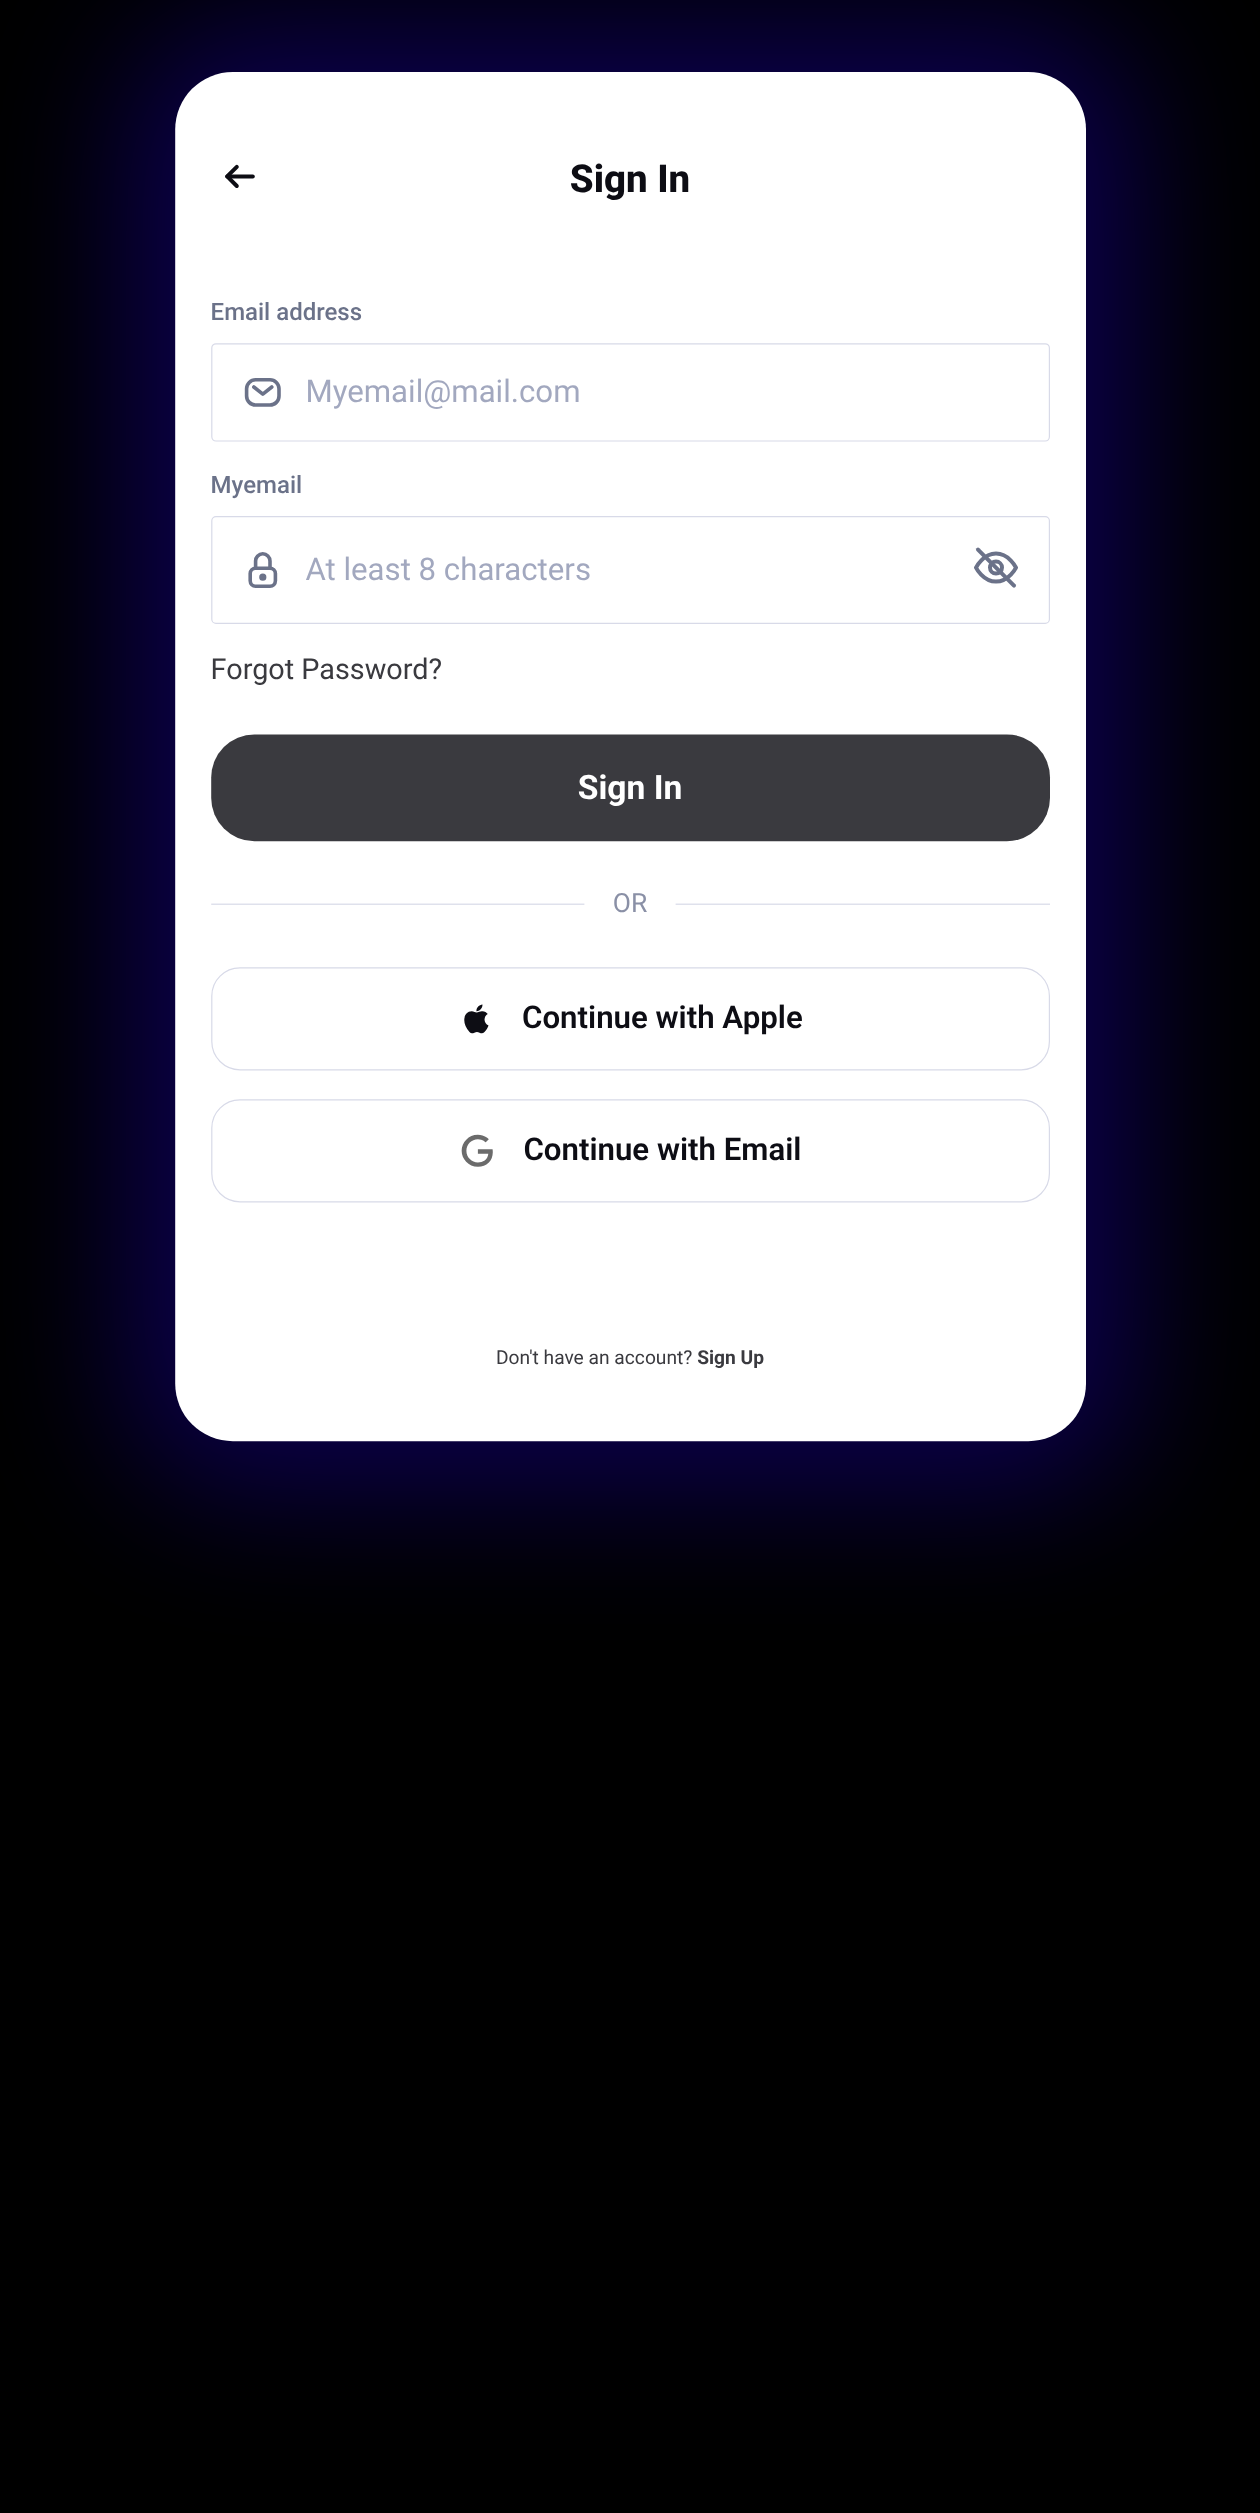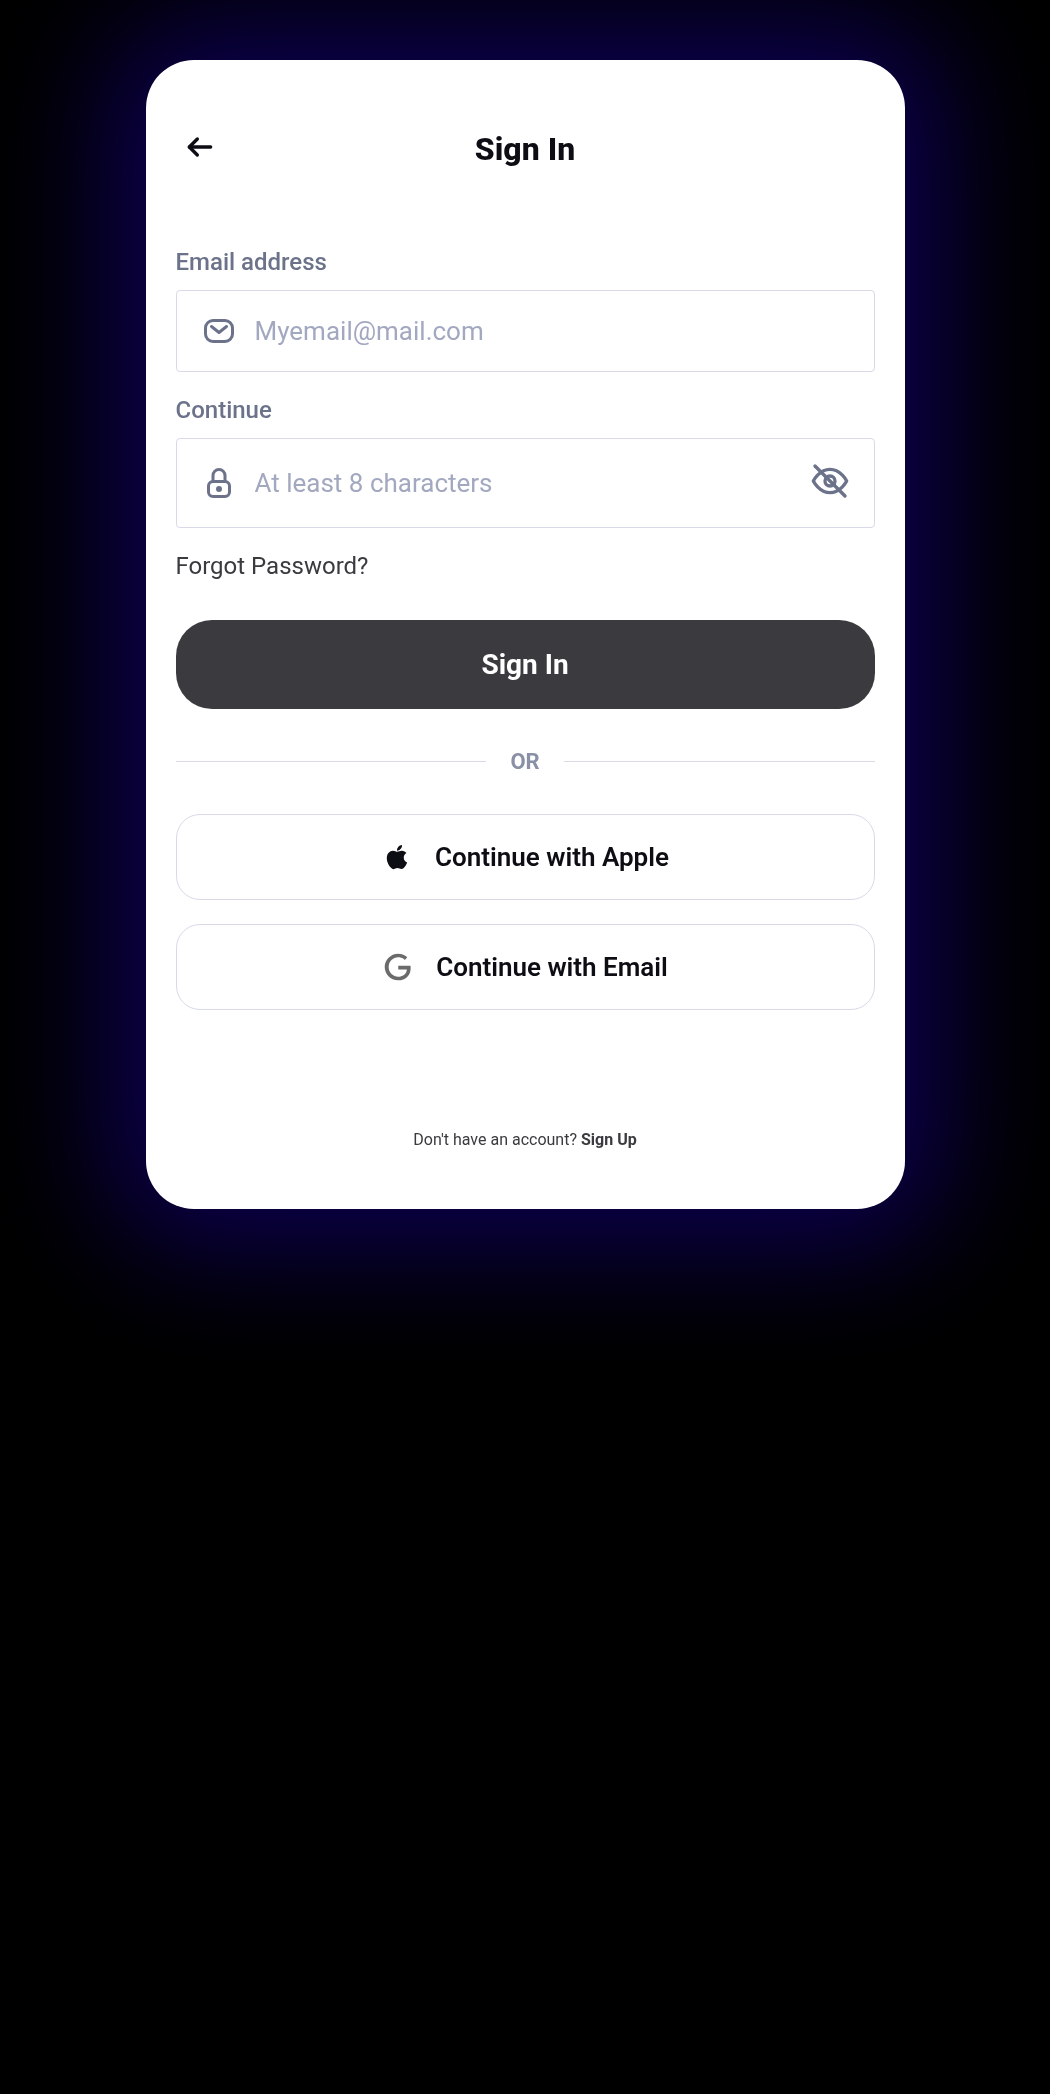--- a/index.html
+++ b/index.html
@@ -52,21 +52,21 @@
       font-size: 32px;
       font-weight: 800;
       color: #0d0d14;
     }
     
     .form-group {
       margin-bottom: 24px;
     }
     
     .field-label {
-      font-size: 24px;
+      font-size: 20px;
       color: #6b7289;
       margin-bottom: 14px;
       font-weight: 500;
     }
     
     .input-wrapper {
       display: flex;
       align-items: center;
       border: 1px solid #d8dae8;
       border-radius: 4px;
@@ -144,21 +144,21 @@
     
     .divider-line {
       flex: 1;
       height: 1px;
       background: #d8dae8;
     }
     
     .divider-text {
       font-size: 22px;
       color: #8a90a6;
-      font-weight: 700;
+      font-weight: 400;
     }
     
     .social-button {
       width: 100%;
       padding: 26px;
       background: #fff;
       color: #0d0d14;
       border: 1px solid #d8dae8;
       border-radius: 24px;
       font-size: 26px;
@@ -222,21 +222,21 @@
         <svg viewBox="0 0 24 24" fill="none" stroke-width="2" stroke-linecap="round" stroke-linejoin="round">
           <rect x="3" y="5" width="18" height="14" rx="5"></rect>
           <polyline points="7 9 12 13 17 9"></polyline>
         </svg>
       </span>
       <input type="email" class="input-field" placeholder="Myemail@mail.com" style="">
     </div>
   </div>
   
   <div class="form-group">
-    <div class="field-label">Continue</div>
+    <div class="field-label">Myemail</div>
     <div class="input-wrapper">
       <span class="input-icon">
         <svg viewBox="0 0 24 24" fill="none" stroke-width="2" stroke-linecap="round" stroke-linejoin="round">
           <rect x="5" y="11" width="14" height="10" rx="3"></rect>
           <path d="M8 11V7a4 4 0 0 1 8 0v4"></path>
           <circle cx="12" cy="16" r="1" fill="#6b7289"></circle>
         </svg>
       </span>
       <input type="password" class="input-field" placeholder="At least 8 characters" style="">
       <span class="visibility-toggle">

